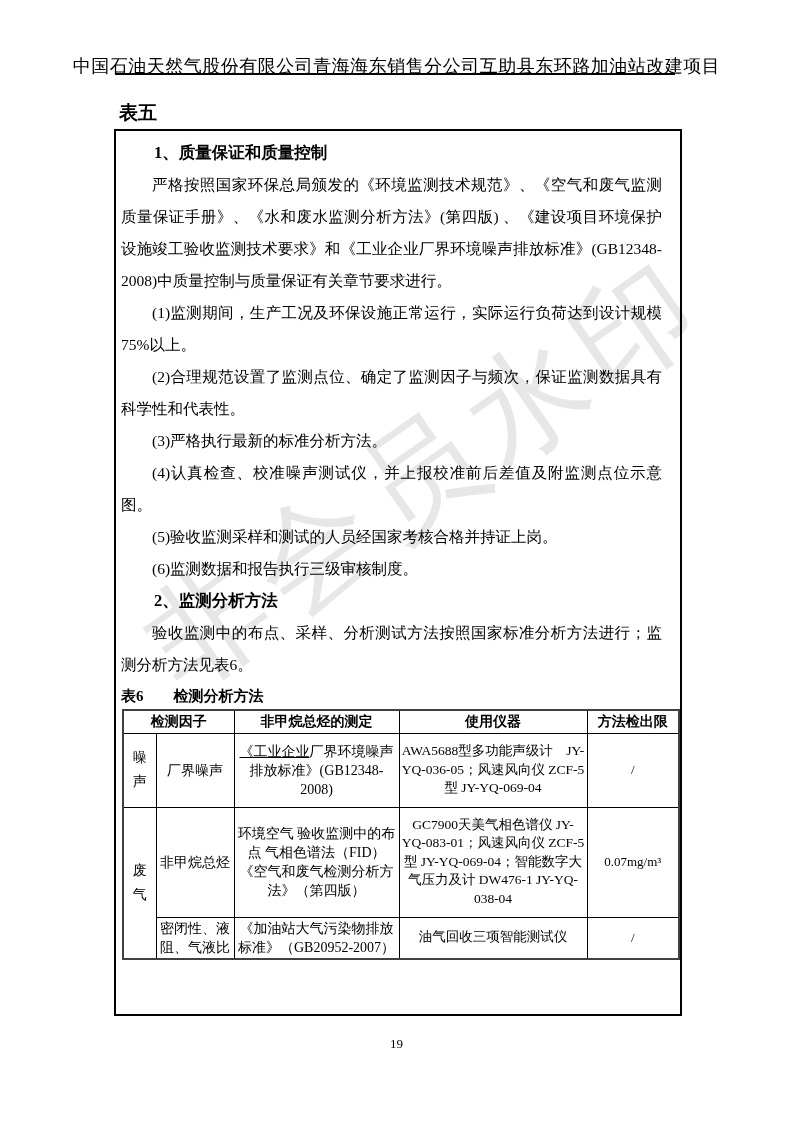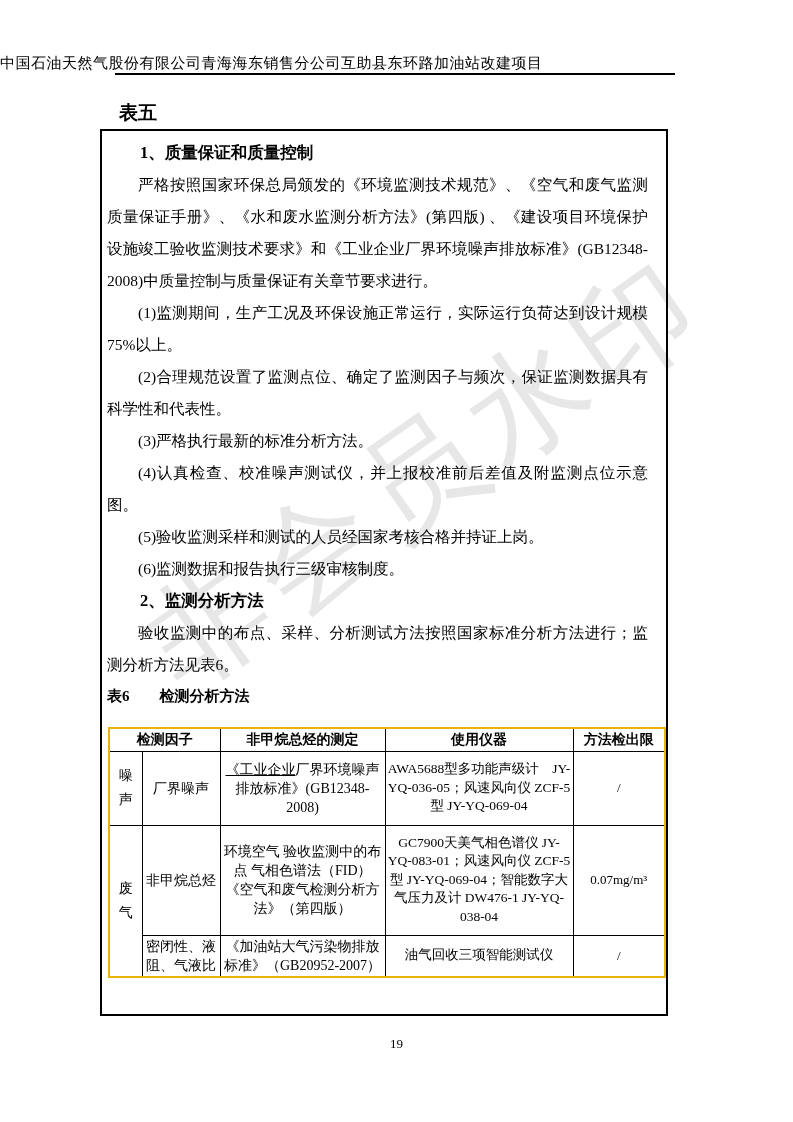--- a/index.html
+++ b/index.html
@@ -28,38 +28,39 @@
     transform-origin: left center;
     z-index: 0;
     user-select: none;
   }
   .content { position: relative; z-index: 1; }
 
   
   .doc-header {
     position: absolute;
     left: 0; top: 54px; width: 793px;
-    font-size: 15px;
+    text-align: center;
+    font-size: 18px;
     letter-spacing: 0.5px;
   }
   .header-rule {
     position: absolute;
     left: 115px; top: 73px; width: 560px; height: 2px;
     background: #000;
   }
   .sheet-label {
     position: absolute;
     left: 119px; top: 100px;
     font-size: 19px; font-weight: bold;
   }
 
   
   .frame {
     position: absolute;
-    left: 100px; top: 129px;
+    left: 114px; top: 129px;
     width: 568px; height: 887px;
     border: 2px solid #000;
     box-sizing: border-box;
     padding: 6px 18px 0 5px;
   }
   .frame p { margin: 0; }
   .body-text {
     font-size: 15.5px;
     line-height: 32px;
     text-align: justify;
@@ -75,24 +76,24 @@
   
   .tbl-title {
     text-align: left;
     font-size: 15px;
     font-weight: bold;
     line-height: 26px;
     margin-top: 2px;
   }
   table.t6 {
     border-collapse: collapse;
-    margin: 18px auto 0 1px;
+    margin: 0 auto 0 1px;
     table-layout: fixed;
     width: 556px;
-    border: 2px solid #eab308;
+    border: 2px solid #404040;
   }
   table.t6 th, table.t6 td {
     border: 1.5px solid #000;
     text-align: center;
     vertical-align: middle;
     padding: 1px 2px;
     box-sizing: border-box;
     overflow: hidden;
   }
   table.t6 th {

